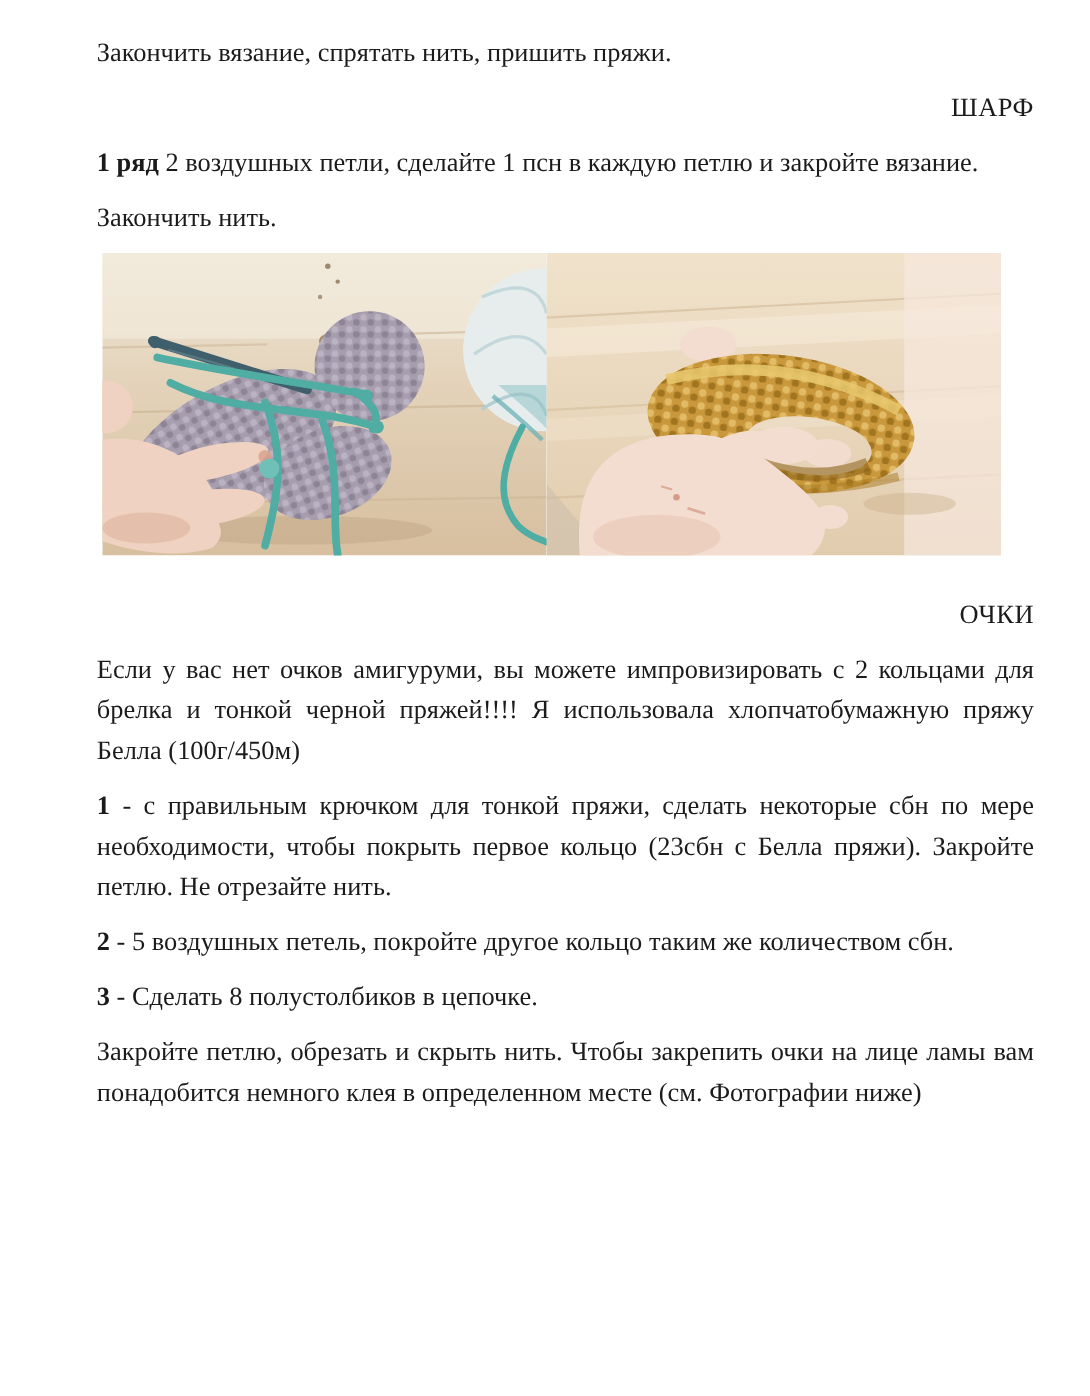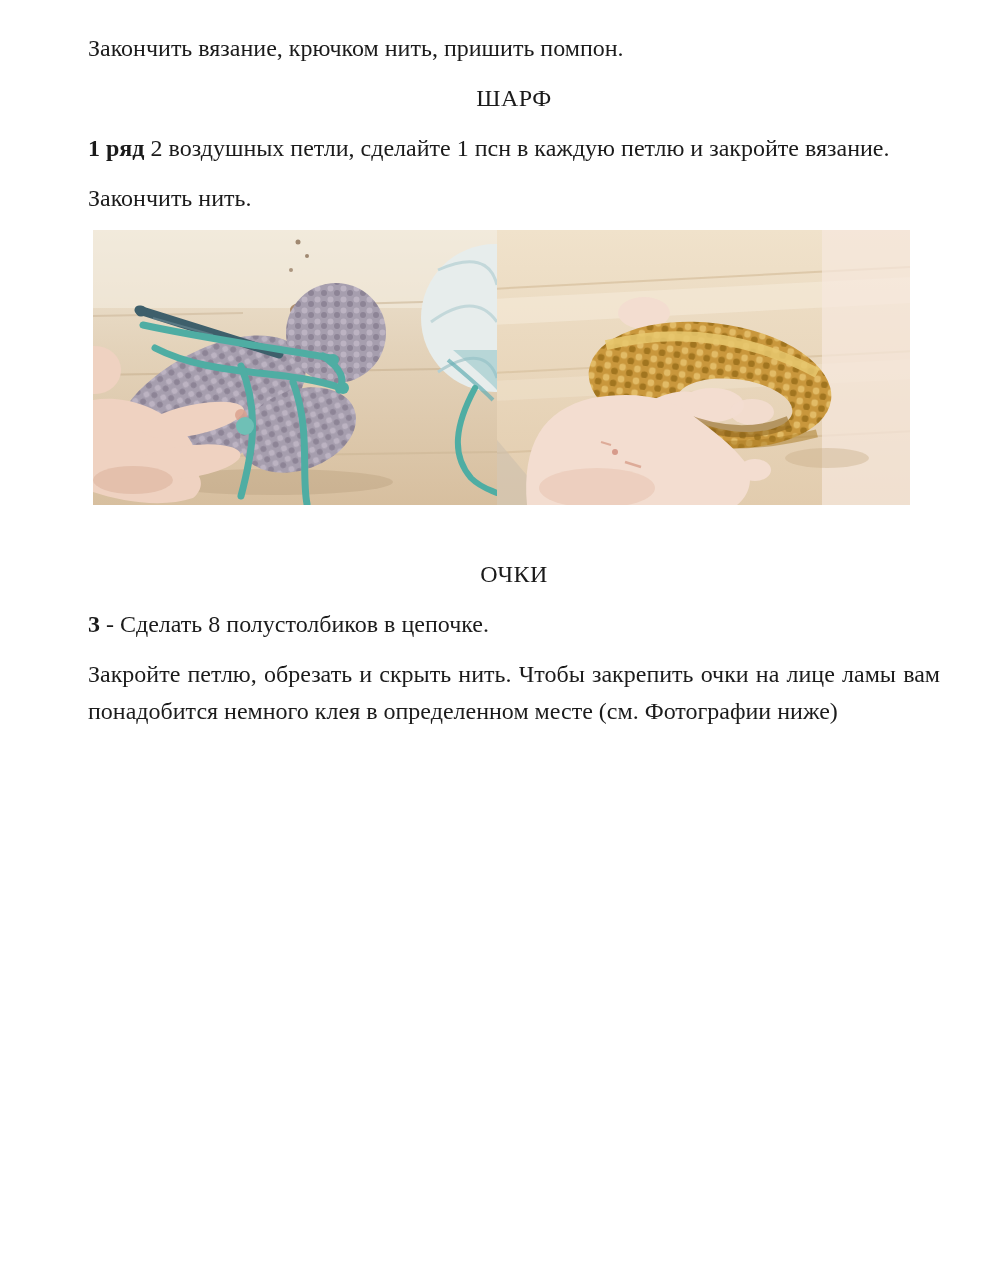--- a/index.html
+++ b/index.html
@@ -3,32 +3,32 @@
 <meta charset="utf-8">
 <style>
   html,body{margin:0;padding:0;background:#ffffff;}
   .page{
     width:991px;height:1269px;box-sizing:border-box;
     padding:30px 51px 0 88px;background:#ffffff;overflow:hidden;
     font-family:"Liberation Serif","DejaVu Serif",serif;
     color:#1b1b1b;font-size:24px;line-height:37px;
   }
   .para{margin:0 0 13px 0;text-align:justify;}
-  .h{margin:0 0 13px 0;text-align:center;letter-spacing:.5px;}
-  .heading-glasses{margin-top:51px;}
+  .h{margin:0 0 13px 0;text-align:right;letter-spacing:.5px;}
+  .heading-glasses{margin-top:36px;}
   .photos{display:flex;margin:0 0 0 5px;}
   .photos svg{display:block;flex:none;}
   b{font-weight:bold;}
 </style>
 </head>
 <body>
 
 <div class="page">
 
-  <p class="para">Закончить вязание, крючком нить, пришить помпон.</p>
+  <p class="para">Закончить вязание, спрятать нить, пришить пряжи.</p>
 
   <p class="h">ШАРФ</p>
 
 
   <p class="para"><b>1 ряд</b> <span>2 воздушных петли, сделайте 1 псн в каждую петлю и закройте вязание.</span></p>
 
   <p class="para">Закончить нить.</p>
 
   <div class="photos">
 
@@ -159,20 +159,23 @@
       <g opacity="0.6">
         <circle cx="118" cy="222" r="3" fill="#c4705e"></circle>
         <path d="M128,232 l16,5" stroke="#cf8a74" stroke-width="2.5" fill="none"></path>
         <path d="M104,212 l10,3" stroke="#cf8a74" stroke-width="2" fill="none"></path>
       </g>
     </svg>
   </div>
 
   <p class="h heading-glasses">ОЧКИ</p>
 
+  <p class="para">Если у вас нет очков амигуруми, вы можете импровизировать с 2 кольцами для брелка и тонкой черной пряжей!!!!  Я использовала хлопчатобумажную пряжу Белла (100г/450м)</p>
 
+  <p class="para"><b>1</b> <span>- с правильным крючком для тонкой пряжи, сделать некоторые сбн по мере необходимости, чтобы покрыть первое кольцо (23сбн с Белла пряжи). Закройте петлю. Не отрезайте нить.</span></p>
 
+  <p class="para"><b>2</b> <span>- 5 воздушных петель, покройте другое кольцо таким же количеством сбн.</span></p>
 
   <p class="para"><b>3</b> <span>- Сделать 8 полустолбиков в цепочке.</span></p>
 
   <p class="para">Закройте петлю, обрезать и скрыть нить. Чтобы закрепить очки на лице ламы вам понадобится немного клея в определенном месте (см. Фотографии ниже)</p>
 
 </div>
 
 </body></html>

